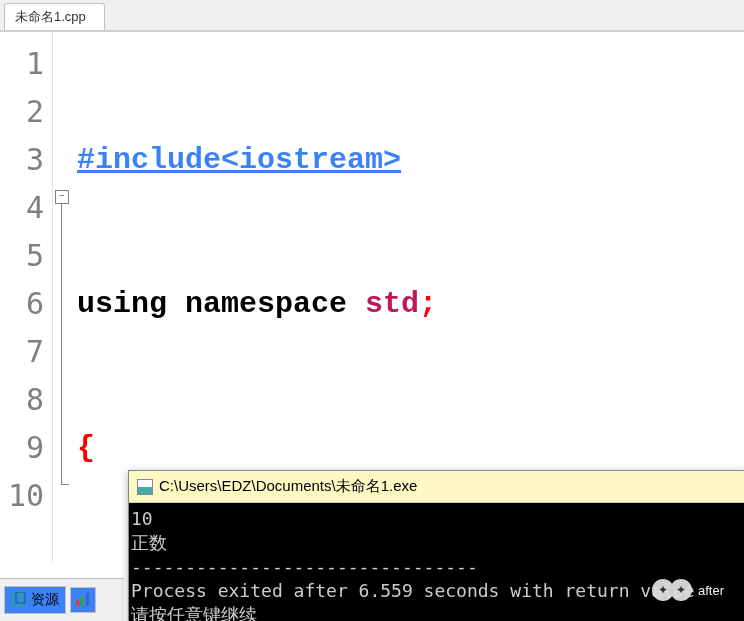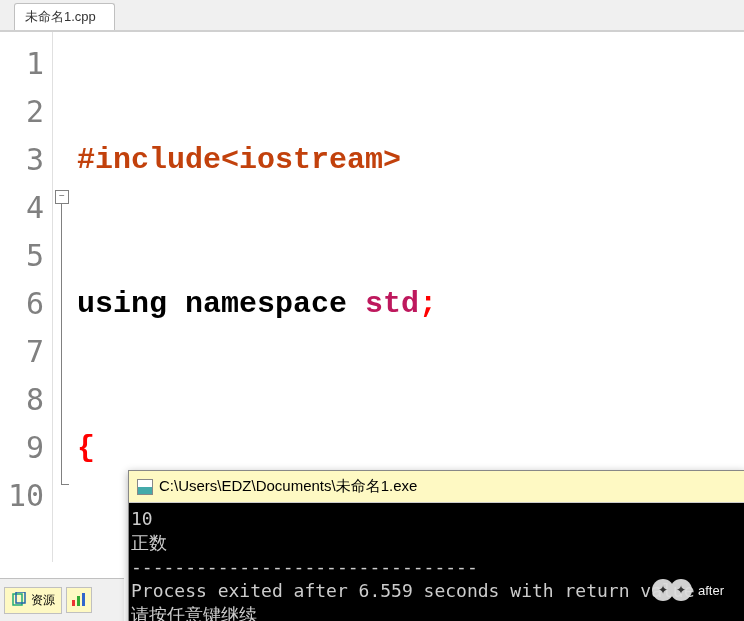--- a/index.html
+++ b/index.html
@@ -19,21 +19,21 @@
     align-items: flex-end;
   }
   .tab {
     background: #fff;
     border: 1px solid #c0c0c0;
     border-bottom: none;
     padding: 4px 18px 4px 10px;
     font-size: 13px;
     color: #333;
     border-radius: 3px 3px 0 0;
-    margin-left: 14px;
+    margin-left: 4px;
   }
   .editor {
     display: flex;
     height: 530px;
     border-top: 1px solid #d0d0d0;
   }
   .gutter {
     width: 52px;
     background: #fff;
     border-right: 1px solid #e0e0e0;
@@ -88,45 +88,45 @@
     font-family: Consolas, "Courier New", monospace;
     font-size: 30px;
     font-weight: bold;
     line-height: 48px;
     padding-top: 8px;
     padding-left: 4px;
     position: relative;
     white-space: pre;
   }
   .code .row { height: 48px; }
-  .kw-pre { color: #c2410c; }
+  .kw-pre { color: #3b82f6; text-decoration: underline; }
   .kw { color: #000; margin-top: 20px; }
   .op-red { color: #ff0000; }
   .plain { color: #be185d; }
   .bottom-bar {
     position: absolute;
     bottom: 0;
     left: 0;
     height: 42px;
     background: #f0f0f0;
     border-top: 1px solid #c0c0c0;
     display: flex;
     align-items: center;
     padding-left: 4px;
     gap: 4px;
     width: 120px;
   }
   .bottom-bar .btab {
     display: flex;
     align-items: center;
     gap: 4px;
-    font-size: 12px;
+    font-size: 14px;
     padding: 4px 6px;
     border: 1px solid #c0c0c0;
-    background: #fef9c3;
+    background: #3b82f6;
   }
   .console-window {
     position: absolute;
     left: 128px;
     top: 470px;
     width: 616px;
     border: 1px solid #888;
     background: #fff;
     box-shadow: 0 2px 8px rgba(0,0,0,0.3);
   }

